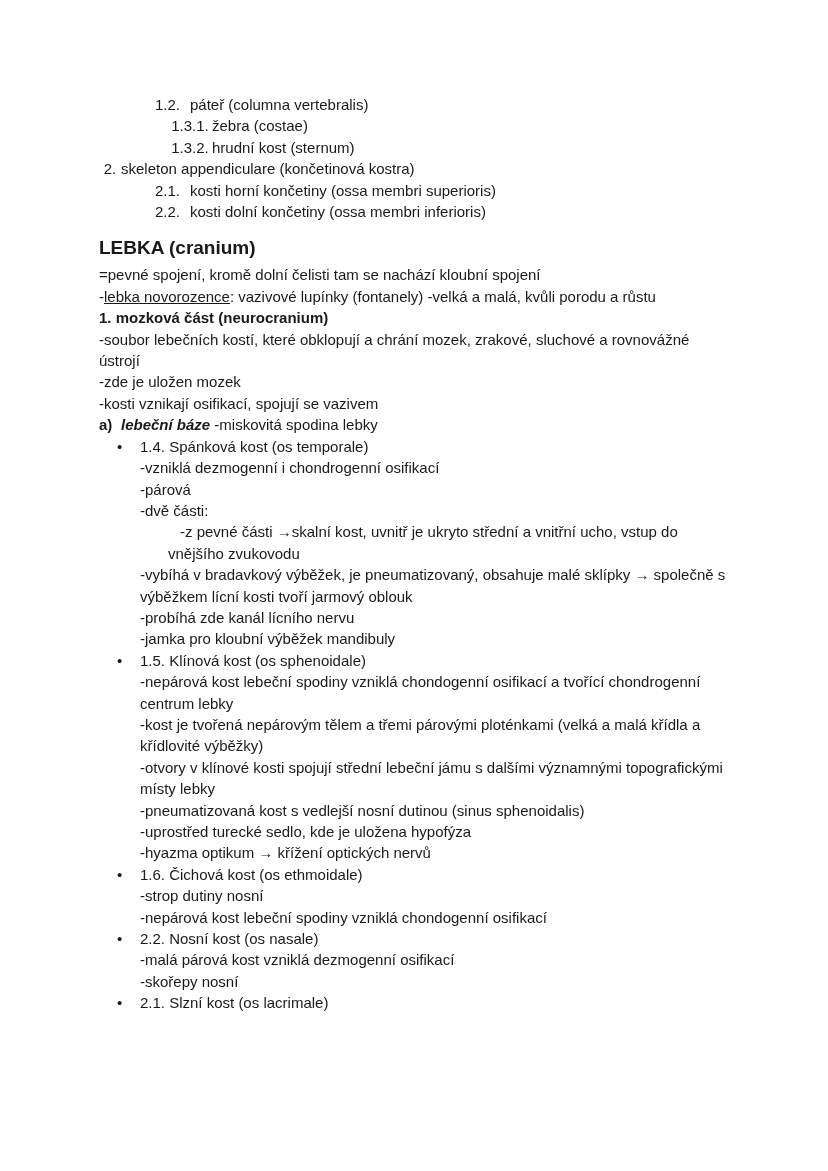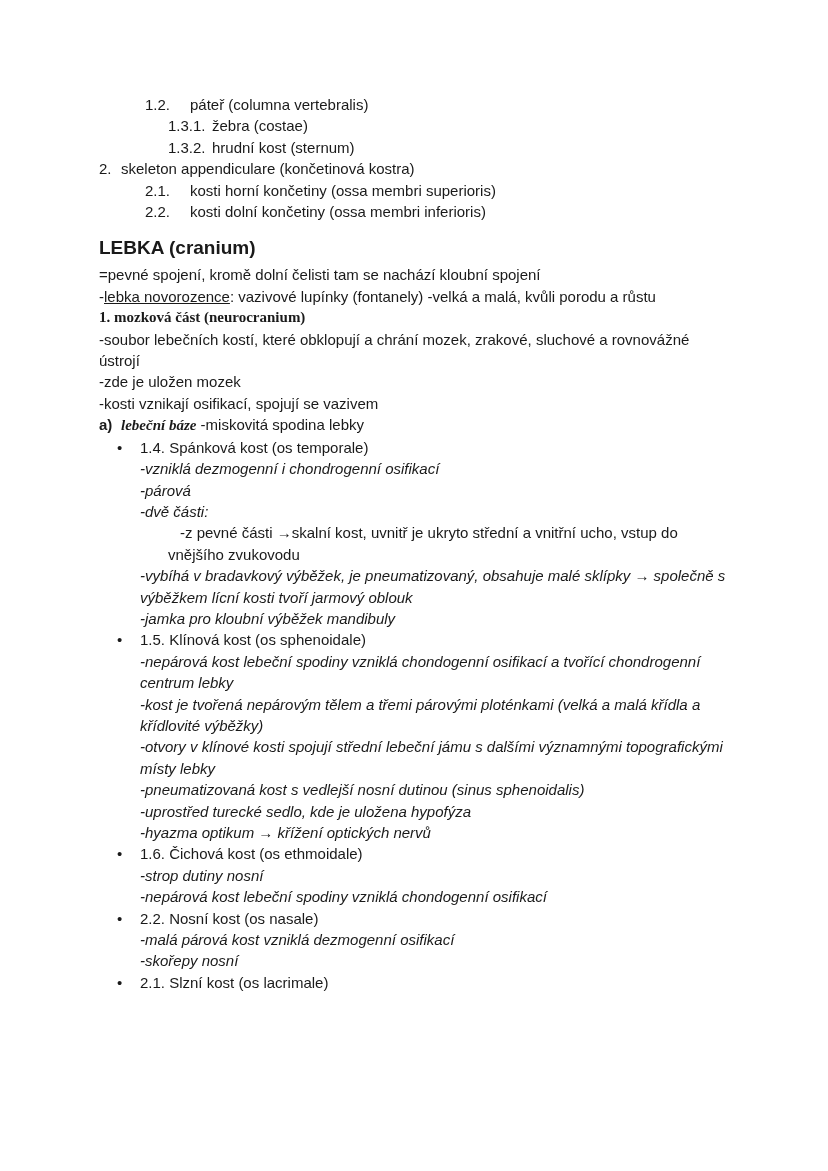--- a/index.html
+++ b/index.html
@@ -5,32 +5,32 @@
   * { margin:0; padding:0; box-sizing:border-box; }
   html,body { background:#ffffff; }
   body { width:828px; height:1171px; overflow:hidden; }
   .page {
     width:828px; min-height:1171px;
     padding:94px 99px 20px 99px;
     font-family:"Liberation Sans", sans-serif;
     font-size:15px; line-height:21.4px;
     color:#1a1a1a;
   }
-  .num { display:inline-block; }
+  .num { display:inline-block;text-align:center; }
   .ol1 { padding-left:0; }   .ol1 .num { width:22px; }
   .ol2 { padding-left:46px;} .ol2 .num { width:45px; }
   .ol3 { padding-left:69px;} .ol3 .num { width:44px; }
   .heading { font-size:19px; line-height:25px; font-weight:bold; margin:13px 0 4px 0; }
-  .b { font-weight:bold;font-family:Liberation Serif, serif; }
+  .b { font-weight:bold; }
   .i { font-style:italic; }
   .u { text-decoration:underline;text-align:center; }
   .alab { display:inline-block; width:22px; font-weight:bold; }
   .bullet { padding-left:18px; }
   .bdot { display:inline-block; width:23px; }
-  .sub1 { margin-left:41px;font-style:italic; }
+  .sub1 { margin-left:41px; }
   .sub2 { margin-left:69px; text-indent:12px; }
 </style>
 </head>
 <body>
 
 <div class="page">
 
   <div class="ol2"><span class="num">1.2.</span><span>páteř (columna vertebralis)</span></div>
   <div class="ol3"><span class="num">1.3.1.</span><span>žebra (costae)</span></div>
   <div class="ol3"><span class="num">1.3.2.</span><span>hrudní kost (sternum)</span></div>
@@ -47,20 +47,21 @@
   <p>-zde je uložen mozek</p>
   <p>-kosti vznikají osifikací, spojují se vazivem</p>
   <p><span class="alab">a)</span><span class="b i">lebeční báze</span><span> -miskovitá spodina lebky</span></p>
 
   <div class="bullet"><span class="bdot">•</span><span>1.4. Spánková kost (os temporale)</span></div>
   <p class="sub1">-vzniklá dezmogenní i chondrogenní osifikací</p>
   <p class="sub1">-párová</p>
   <p class="sub1">-dvě části:</p>
   <p class="sub2">-z pevné části →skalní kost, uvnitř je ukryto střední a vnitřní ucho, vstup do vnějšího zvukovodu</p>
   <p class="sub1">-vybíhá v bradavkový výběžek, je pneumatizovaný, obsahuje malé sklípky → společně s výběžkem lícní kosti tvoří jarmový oblouk</p>
+  <p class="sub1">-probíhá zde kanál lícního nervu</p>
   <p class="sub1">-jamka pro kloubní výběžek mandibuly</p>
 
   <div class="bullet"><span class="bdot">•</span><span>1.5. Klínová kost (os sphenoidale)</span></div>
   <p class="sub1">-nepárová kost lebeční spodiny vzniklá chondogenní osifikací a tvořící chondrogenní centrum lebky</p>
   <p class="sub1">-kost je tvořená nepárovým tělem a třemi párovými ploténkami (velká a malá křídla a křídlovité výběžky)</p>
   <p class="sub1">-otvory v klínové kosti spojují střední lebeční jámu s dalšími významnými topografickými místy lebky</p>
   <p class="sub1">-pneumatizovaná kost s vedlejší nosní dutinou (sinus sphenoidalis)</p>
   <p class="sub1">-uprostřed turecké sedlo, kde je uložena hypofýza</p>
   <p class="sub1">-hyazma optikum → křížení optických nervů</p>
 

